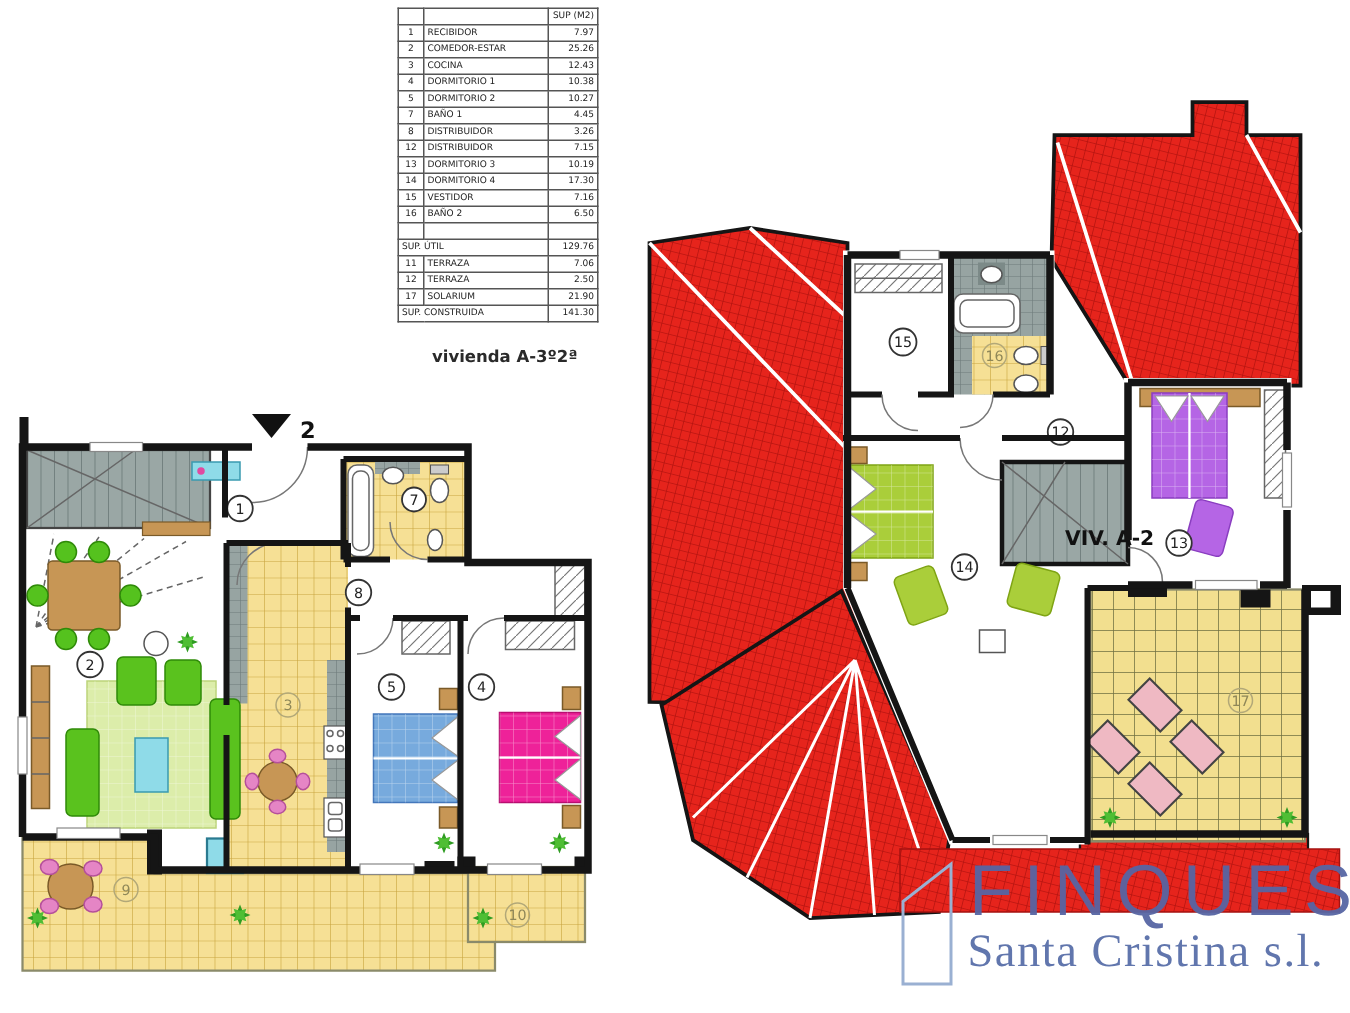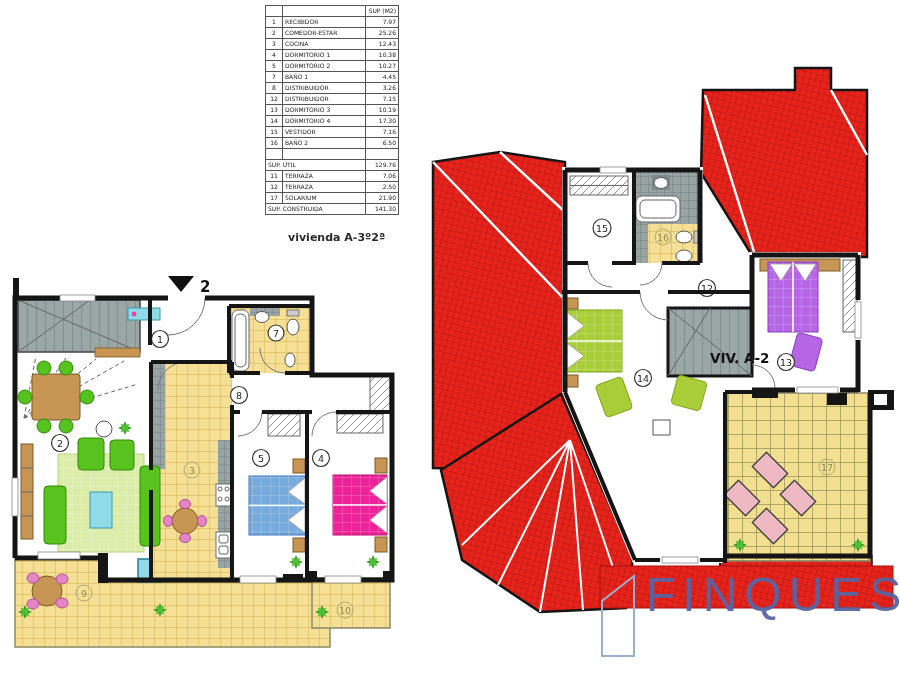--- a/index.html
+++ b/index.html
@@ -462,14 +462,15 @@
         </tr>
         <tr>
           <td colspan="2" class="c-total">SUP. CONSTRUIDA</td>
           <td class="c-val">141.30</td>
         </tr>
       </tbody>
 </table>
 
 <div id="plan-caption">vivienda A-3º2ª</div>
 <div id="logo-name">FINQUES</div>
+<div id="logo-subname">Santa Cristina s.l.</div>
 
 </div>
 
 </body></html>

